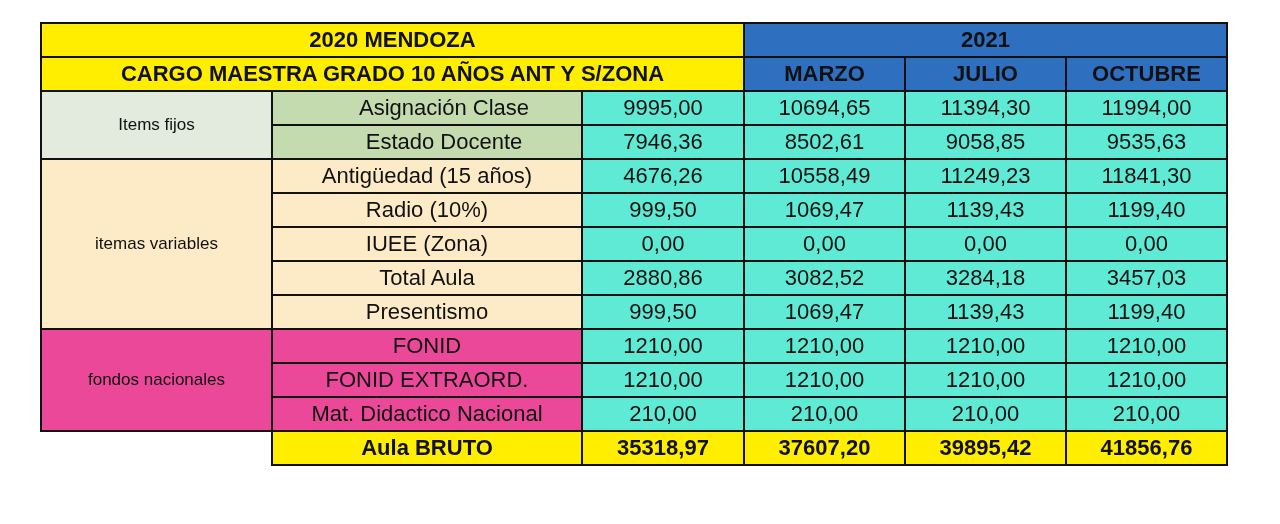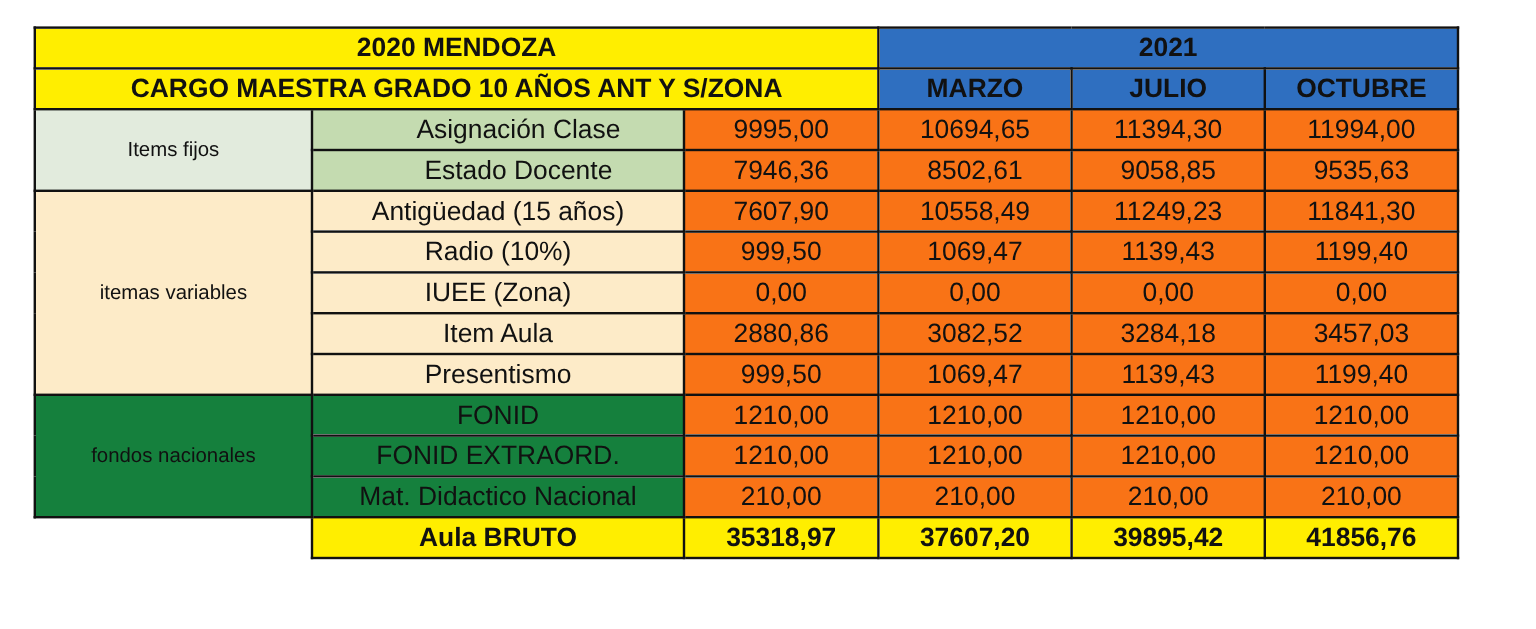--- a/index.html
+++ b/index.html
@@ -1,28 +1,28 @@
 <!DOCTYPE html>
 <html><head>
 <meta charset="utf-8">
 <style>
   html, body { margin: 0; padding: 0; background: #ffffff; }
   body { width: 1280px; height: 524px; position: relative; overflow: hidden;
          font-family: "Liberation Sans", "DejaVu Sans", sans-serif; color: #111; }
-  table { position: absolute; left: 28px; top: 22px; border-collapse: collapse; table-layout: fixed; }
+  table { position: absolute; left: 40px; top: 22px; border-collapse: collapse; table-layout: fixed; }
   td { border: 2px solid #111; text-align: center; vertical-align: middle; padding: 0; height: 32px;
        font-size: 22px; white-space: nowrap; overflow: hidden; }
   .yellow { background: #ffee00; font-weight: bold; }
   .blue { background: #2f6fc0; font-weight: bold; text-align: center; }
   .cat { font-size: 17px; }
   .cat-fijos { background: #e2ebdd; }
   .lbl-fijos { background: #c4dbb0; padding-left: 34px; }
   .cat-var, .lbl-var { background: #fdebc8; }
-  .cat-fondos, .lbl-fondos { background: #15803d; }
-  .val { background: #f97316; }
+  .cat-fondos, .lbl-fondos { background: #ec4899; }
+  .val { background: #5eead4; }
   .blank { border: none; background: transparent; }
   .total { background: #ffee00; font-weight: bold; }
 </style>
 </head>
 <body>
 
 <table>
   <colgroup>
     <col style="width:231px">
       <col style="width:310px">
@@ -55,41 +55,41 @@
     <td class="lbl-fijos">Estado Docente</td>
     <td class="val">7946,36</td>
     <td class="val">8502,61</td>
     <td class="val">9058,85</td>
     <td class="val">9535,63</td>
   </tr>
 
   <tr>
     <td class="cat cat-var" rowspan="5">itemas variables</td>
     <td class="lbl-var">Antigüedad (15 años)</td>
-    <td class="val">7607,90</td>
+    <td class="val">4676,26</td>
     <td class="val">10558,49</td>
     <td class="val">11249,23</td>
     <td class="val">11841,30</td>
   </tr>
   <tr>
     <td class="lbl-var">Radio (10%)</td>
     <td class="val">999,50</td>
     <td class="val">1069,47</td>
     <td class="val">1139,43</td>
     <td class="val">1199,40</td>
   </tr>
   <tr>
     <td class="lbl-var">IUEE (Zona)</td>
     <td class="val">0,00</td>
     <td class="val">0,00</td>
     <td class="val">0,00</td>
     <td class="val">0,00</td>
   </tr>
   <tr>
-    <td class="lbl-var">Item Aula</td>
+    <td class="lbl-var">Total Aula</td>
     <td class="val">2880,86</td>
     <td class="val">3082,52</td>
     <td class="val">3284,18</td>
     <td class="val">3457,03</td>
   </tr>
   <tr>
     <td class="lbl-var">Presentismo</td>
     <td class="val">999,50</td>
     <td class="val">1069,47</td>
     <td class="val">1139,43</td>

